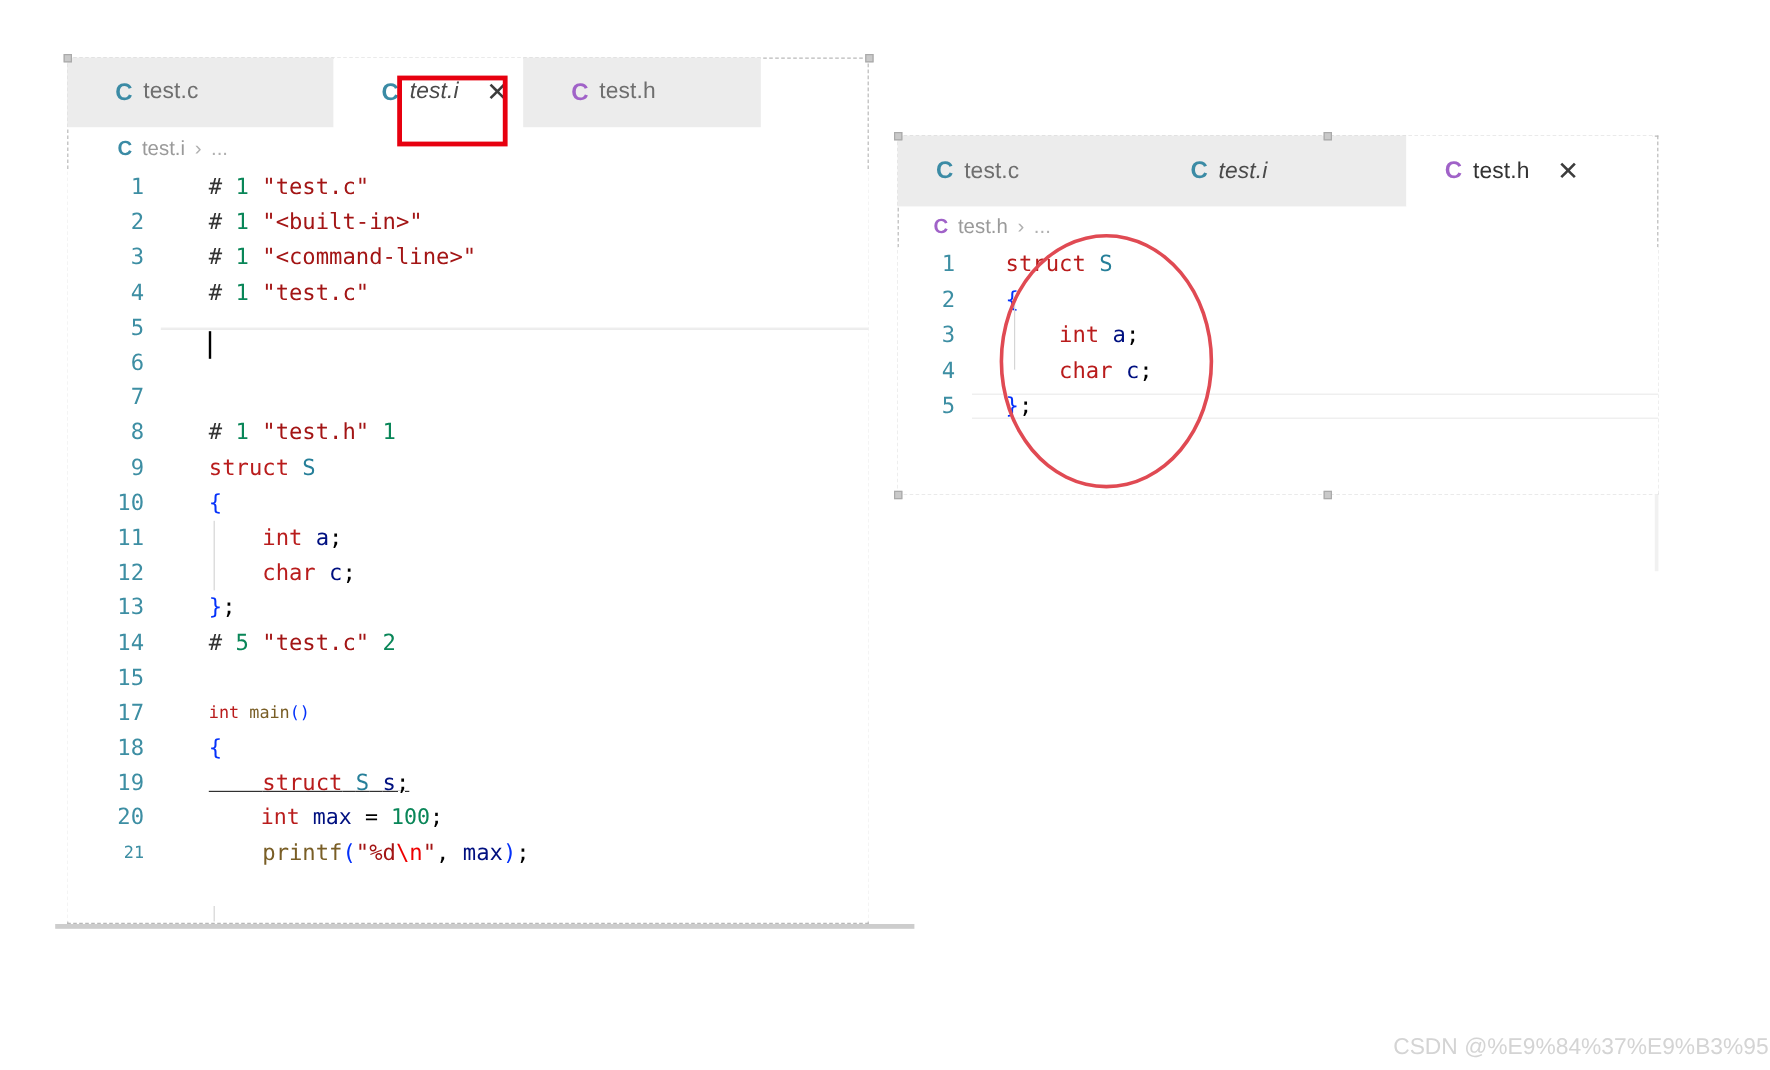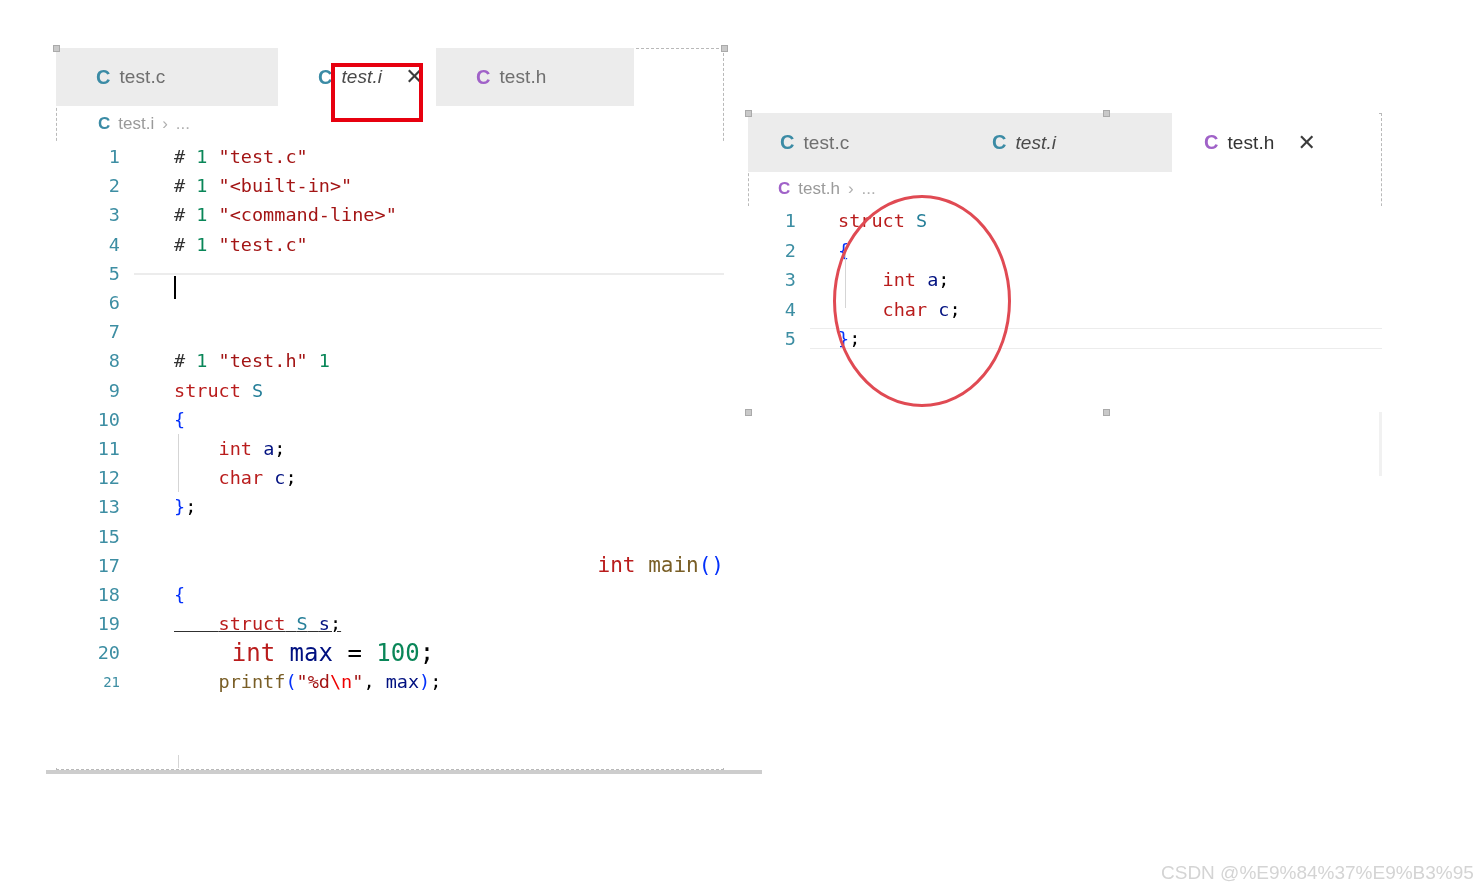--- a/index.html
+++ b/index.html
@@ -172,38 +172,42 @@
       </div>
       <div class="coderow" style="height: 29.2px;">
         <div class="gutter" style="width: 78px; padding-right: 14px; font-size: 18.5px;">12</div>
         <div class="codetext" style="font-size: 18.5px; padding-left: 40px;"><span class="t-plain">    </span><span class="t-kw">char</span><span class="t-plain"> </span><span class="t-ident">c</span><span class="t-punct">;</span></div>
       </div>
       <div class="coderow" style="height: 29.2px;">
         <div class="gutter" style="width: 78px; padding-right: 14px; font-size: 18.5px;">13</div>
         <div class="codetext" style="font-size: 18.5px; padding-left: 40px;"><span class="t-paren">}</span><span class="t-punct">;</span></div>
       </div>
       <div class="coderow" style="height: 29.2px;">
+        <div class="gutter" style="width: 78px; padding-right: 14px; font-size: 18.5px;">14</div>
+        <div class="codetext" style="font-size: 18.5px; padding-left: 40px;"><span class="t-hash"># </span><span class="t-num">5</span><span class="t-plain"> </span><span class="t-str">"test.c"</span><span class="t-plain"> </span><span class="t-num">2</span></div>
+      </div>
+      <div class="coderow" style="height: 29.2px;">
         <div class="gutter" style="width: 78px; padding-right: 14px; font-size: 18.5px;">15</div>
         <div class="codetext" style="font-size: 18.5px; padding-left: 40px;"></div>
       </div>
       <div class="coderow" style="height: 29.2px;">
         <div class="gutter" style="width: 78px; padding-right: 14px; font-size: 18.5px;">17</div>
-        <div class="codetext" style="font-size: 21px; padding-left: 40px; text-align: right;"><span class="t-kw">int</span><span class="t-plain"> </span><span class="t-fn">main</span><span class="t-paren">()</span></div>
+        <div class="codetext" style="font-size: 14px; padding-left: 40px;"><span class="t-kw">int</span><span class="t-plain"> </span><span class="t-fn">main</span><span class="t-paren">()</span></div>
       </div>
       <div class="coderow" style="height: 29.2px;">
         <div class="gutter" style="width: 78px; padding-right: 14px; font-size: 18.5px;">18</div>
         <div class="codetext" style="font-size: 18.5px; padding-left: 40px;"><span class="t-paren">{</span></div>
       </div>
       <div class="coderow" style="height: 29.2px;">
         <div class="gutter" style="width: 78px; padding-right: 14px; font-size: 18.5px;">19</div>
         <div class="codetext" style="font-size: 18.5px; padding-left: 40px; text-decoration: underline;"><span class="t-plain">    </span><span class="t-kw">struct</span><span class="t-plain"> </span><span class="t-type">S</span><span class="t-plain"> </span><span class="t-ident">s</span><span class="t-punct">;</span></div>
       </div>
       <div class="coderow" style="height: 29.2px;">
         <div class="gutter" style="width: 78px; padding-right: 14px; font-size: 18.5px;">20</div>
-        <div class="codetext" style="font-size: 24px; padding-left: 40px;"><span class="t-plain">    </span><span class="t-kw">int</span><span class="t-plain"> </span><span class="t-ident">max</span><span class="t-plain"> = </span><span class="t-num">100</span><span class="t-punct">;</span></div>
+        <div class="codetext" style="font-size: 18px; padding-left: 40px;"><span class="t-plain">    </span><span class="t-kw">int</span><span class="t-plain"> </span><span class="t-ident">max</span><span class="t-plain"> = </span><span class="t-num">100</span><span class="t-punct">;</span></div>
       </div>
       <div class="coderow" style="height: 29.2px;">
         <div class="gutter" style="width: 78px; padding-right: 14px; font-size: 14px;">21</div>
         <div class="codetext" style="font-size: 18.5px; padding-left: 40px;"><span class="t-plain">    </span><span class="t-fn">printf</span><span class="t-paren">(</span><span class="t-str">"%d</span><span class="t-esc">\n</span><span class="t-str">"</span><span class="t-plain">, </span><span class="t-ident">max</span><span class="t-paren">)</span><span class="t-punct">;</span></div>
       </div>
       <div class="indentguide" style="left: 122px; top: 292px; height: 58px;"></div>
       <div class="indentguide" style="left: 122px; top: 613px; height: 92px;"></div>
     </div>
 </div>
 <div class="shadowline" style="left:46px;top:770px;width:716px;height:4px;background:#cdcdcd;"></div>

